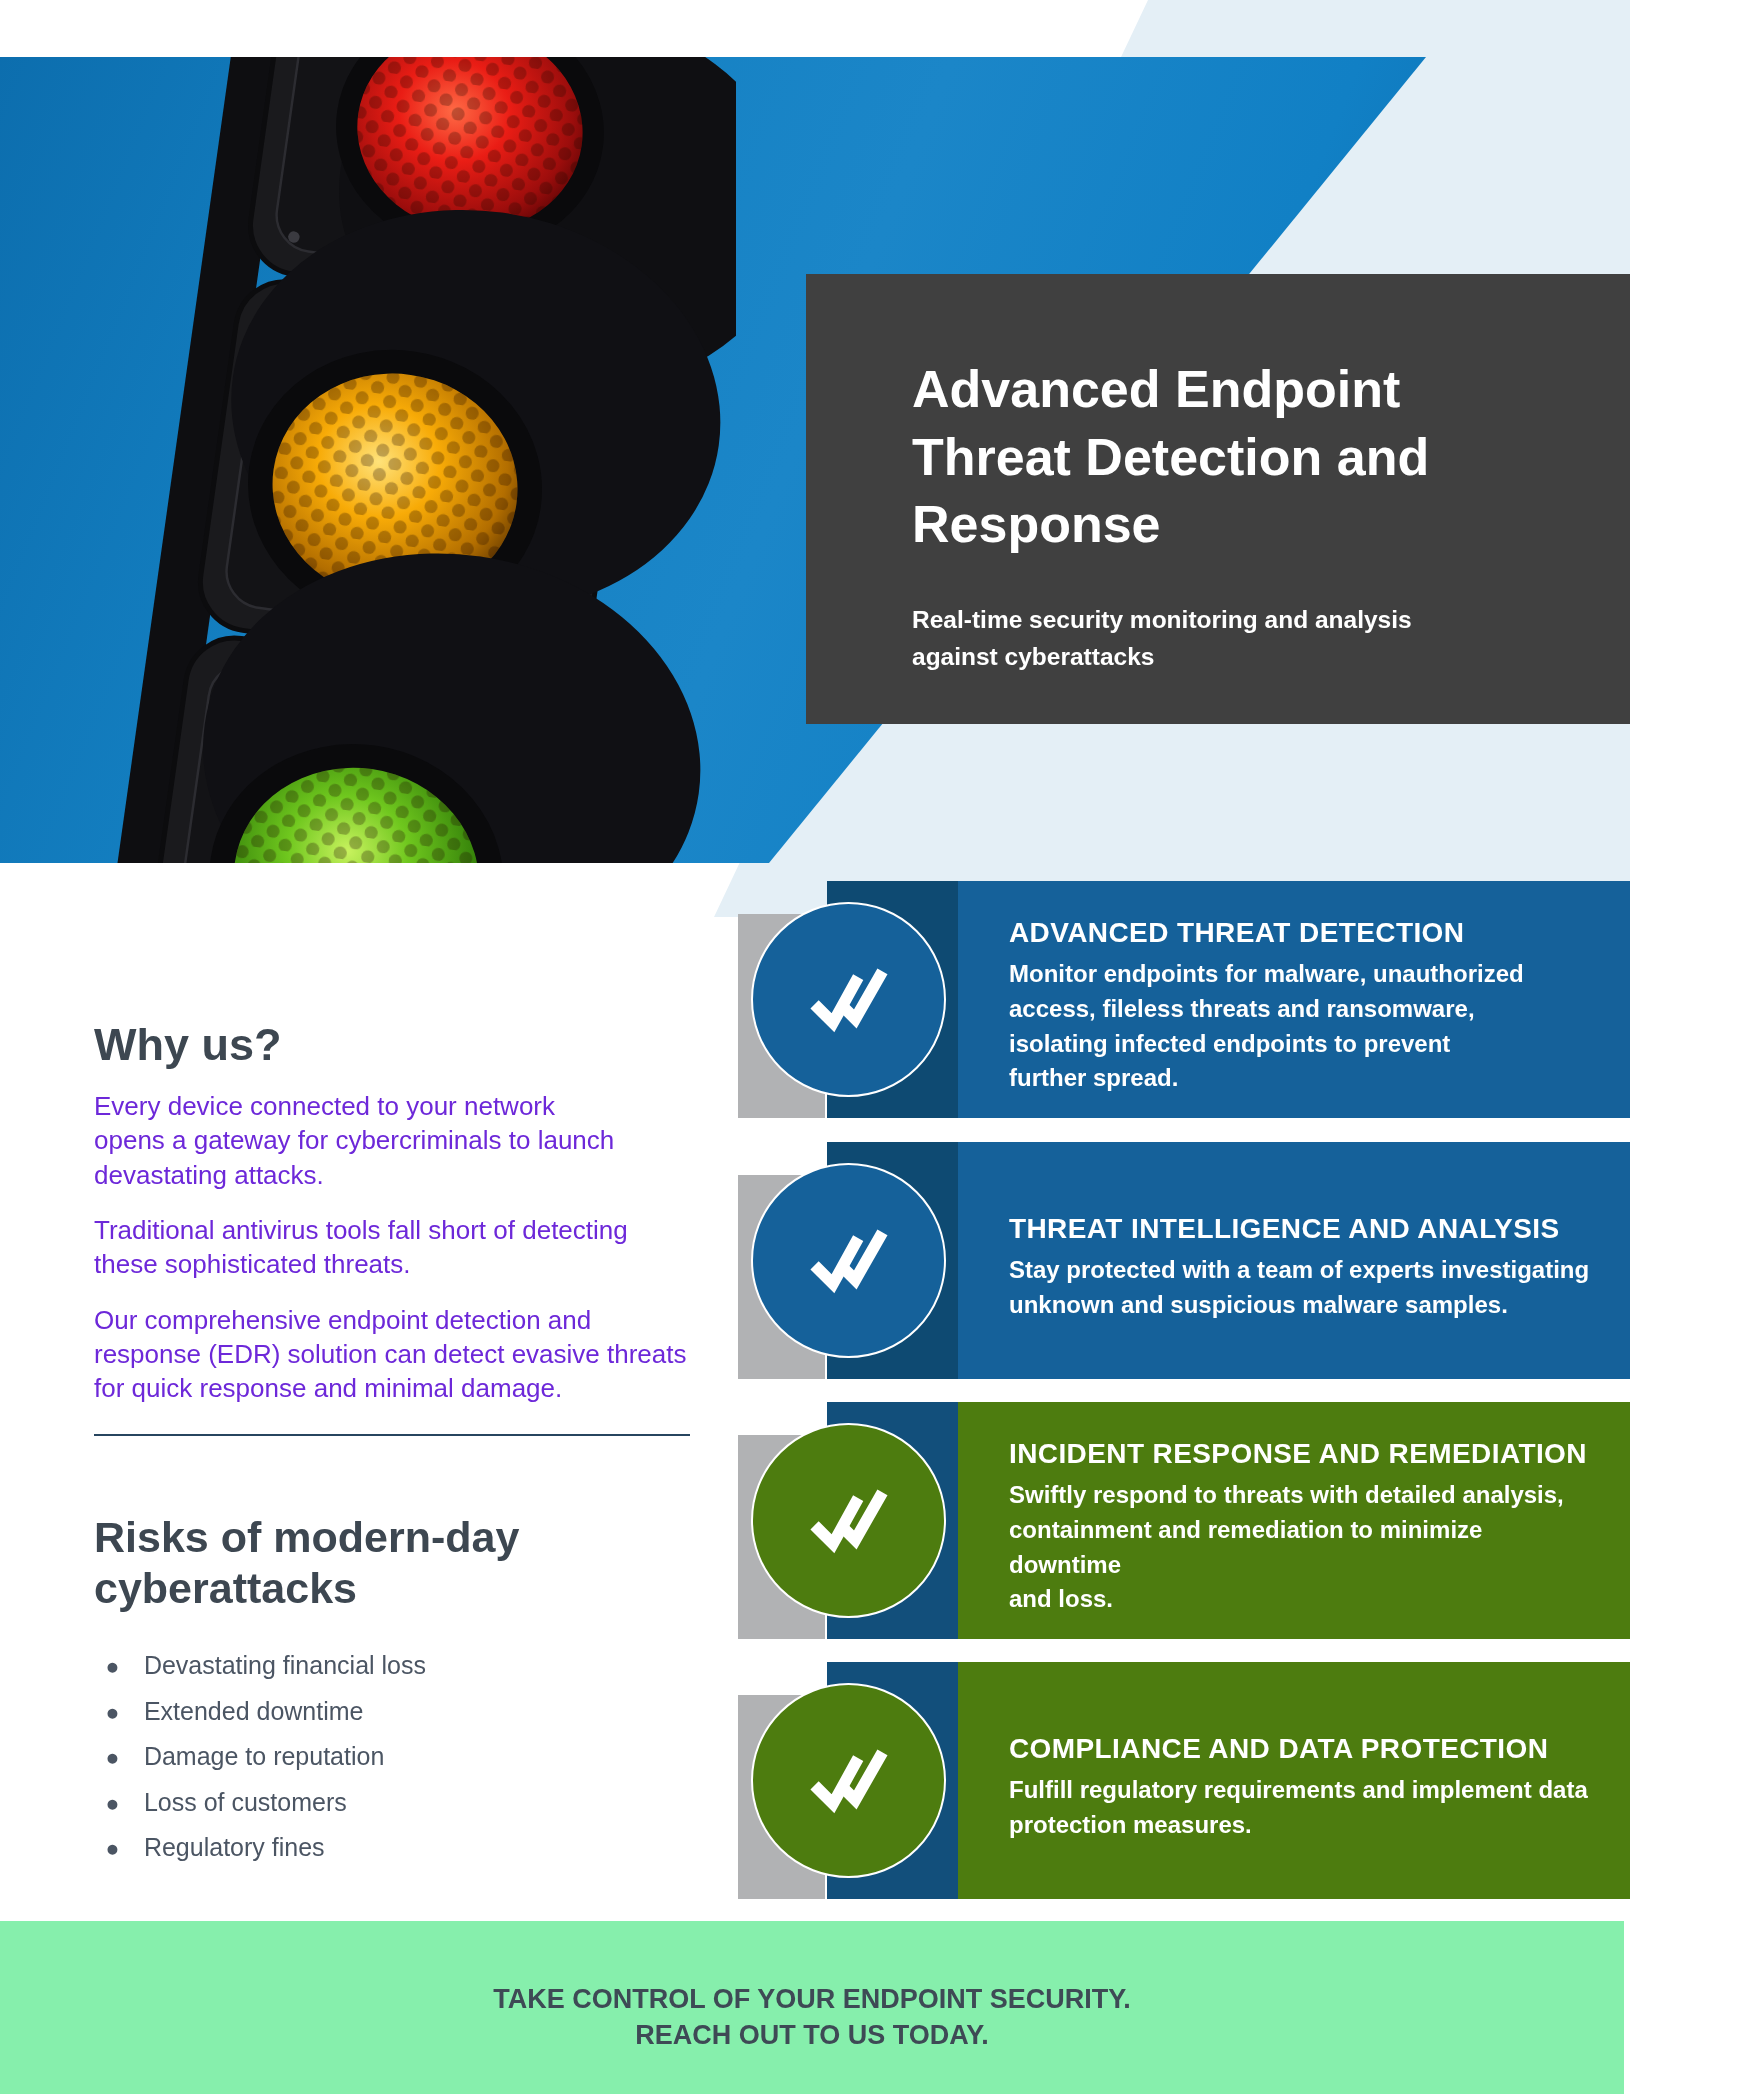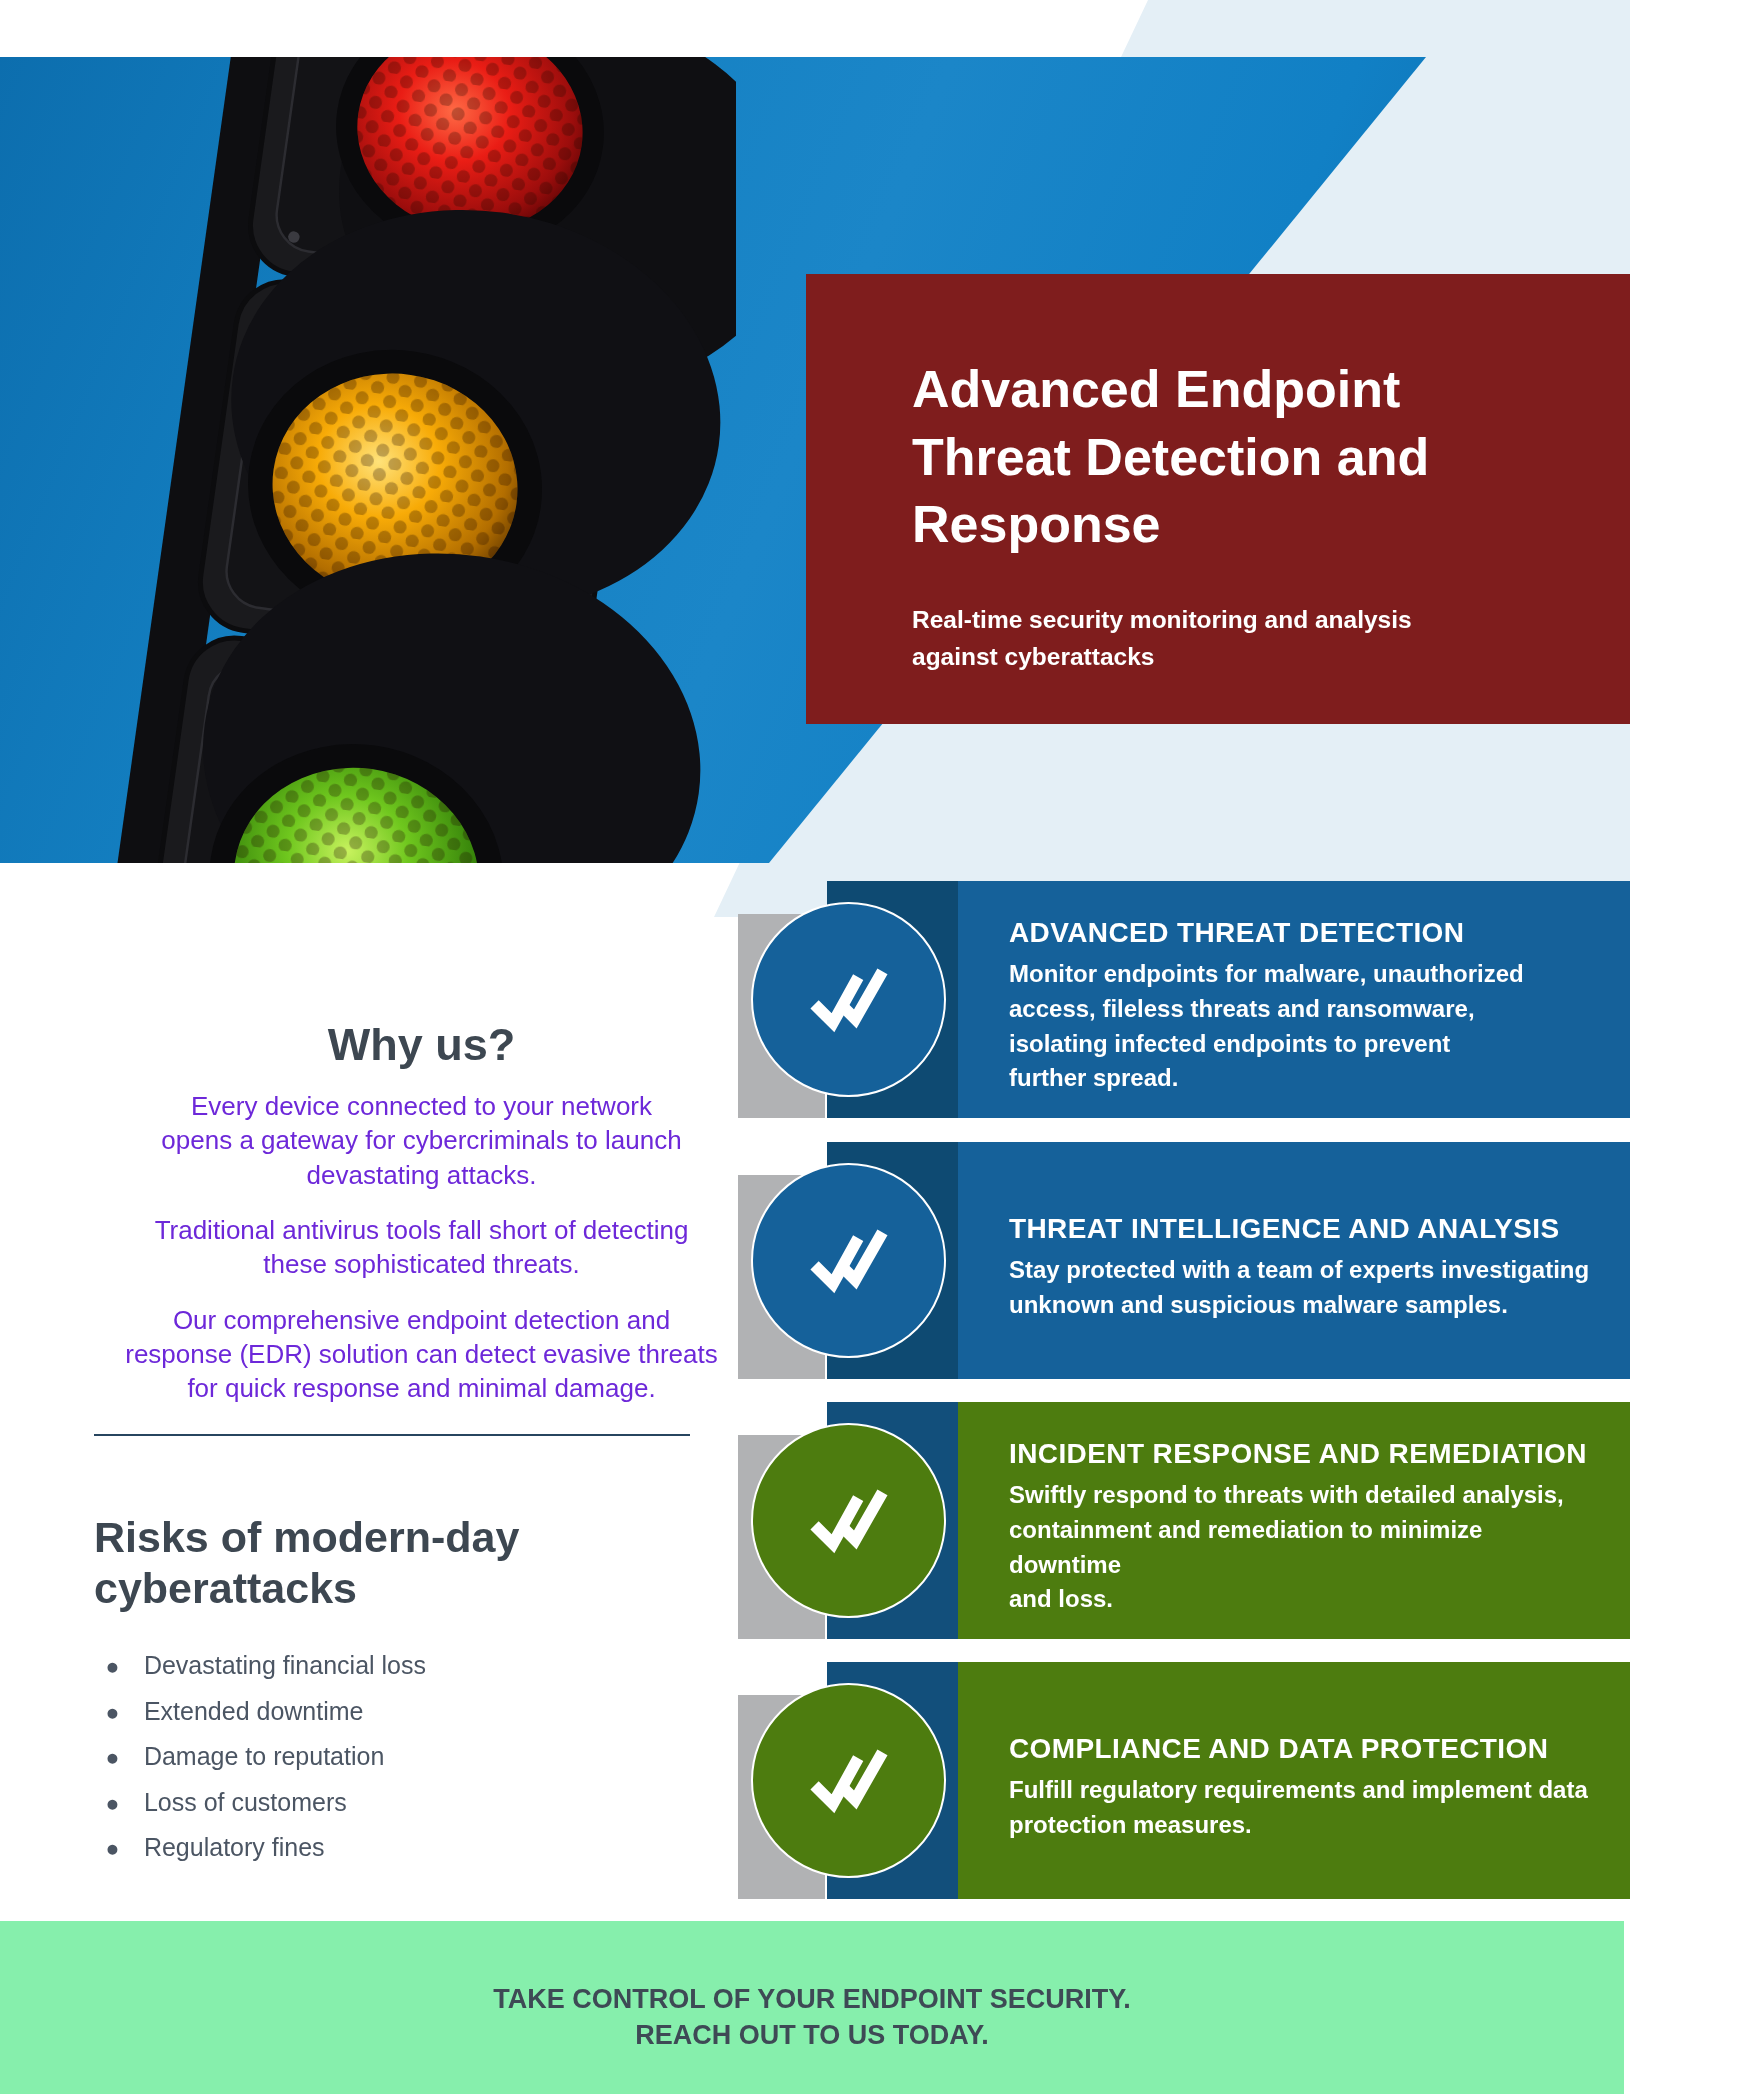--- a/index.html
+++ b/index.html
@@ -16,30 +16,30 @@
   
   .photo{
     position:absolute;left:0;top:0;width:1426px;height:863px;
     clip-path:polygon(0 57px,1426px 57px,769px 863px,0 863px);
     background:linear-gradient(112deg,#0c6dad 0%,#1480c2 30%,#1b86c8 55%,#1180c5 78%,#0b6cae 100%);
   }
   .photo svg{position:absolute;left:0;top:33px;}
   
   .hero-panel{
     position:absolute;left:806px;top:274px;width:824px;height:450px;
-    background:#7f1d1d;padding:82px 51px 0 106px;
+    background:#404040;padding:82px 51px 0 106px;
   }
   .hero-title{
     margin:0;font-size:52px;line-height:1.3;font-weight:bold;color:#ffffff;white-space:pre-line;
   }
   .hero-sub{
     margin:43px 0 0 0;font-size:24.5px;line-height:1.5;font-weight:bold;color:#ffffff;white-space:pre-line;
   }
   
-  .why{position:absolute;left:94px;top:1019px;width:655px;text-align:center;}
+  .why{position:absolute;left:94px;top:1019px;width:655px;}
   .h-big{margin:0 0 18px 0;font-size:45px;font-weight:bold;color:#3d4751;}
   .para{margin:0 0 21px 0;font-size:26px;line-height:1.32;color:#6d28d9;white-space:pre-line;}
   .divider{border:none;border-top:2.5px solid #27455f;width:596px;margin:28px 0 0 0;}
   .risks{position:absolute;left:94px;top:1512px;width:655px;}
   .h-risks{margin:0 0 38px 0;font-size:43px;font-weight:bold;line-height:1.18;color:#3d4751;white-space:pre-line;}
   .risk-list{list-style:none;margin:0;padding:0;}
   .risk-list li{display:flex;align-items:baseline;gap:24.5px;margin:0 0 16.4px 11.5px;font-size:25px;color:#4b5563;}
   .dot{font-size:23px;color:#4b5563;}
   
   .feat{position:absolute;left:738px;width:892px;height:237px;}

